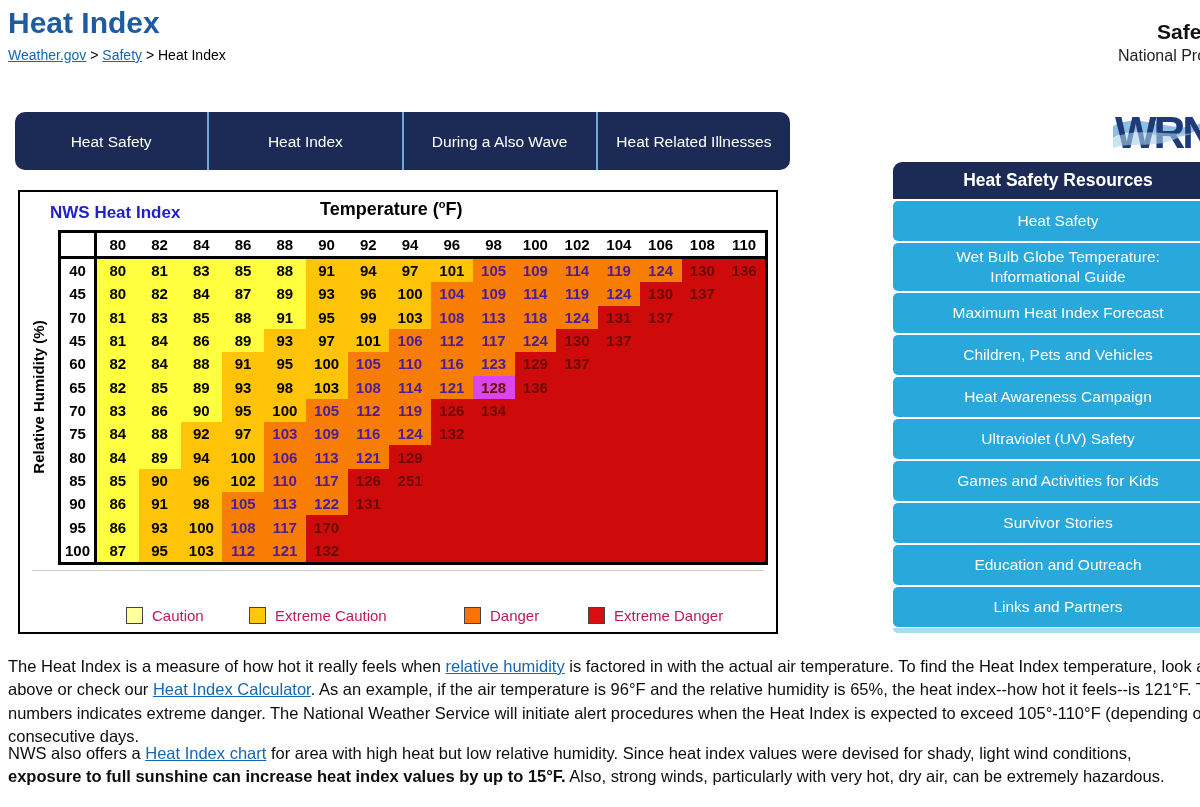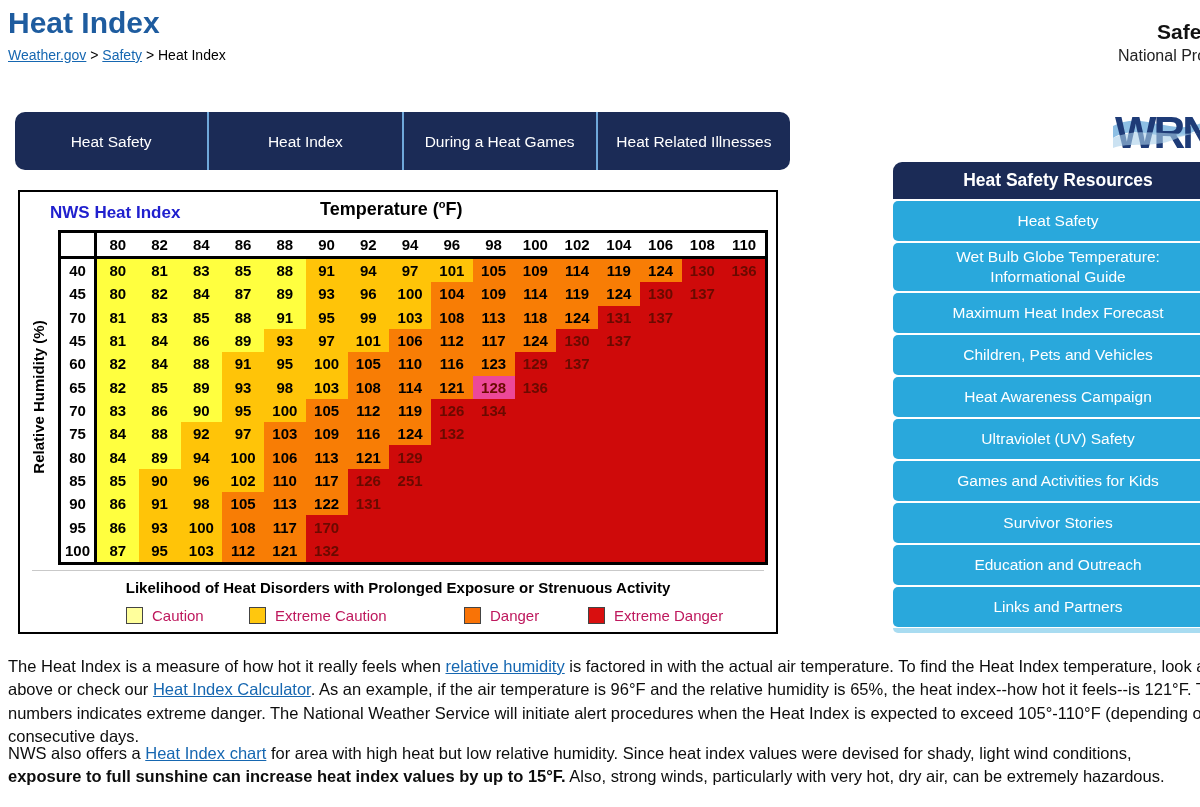--- a/index.html
+++ b/index.html
@@ -57,21 +57,21 @@
     position:absolute; left:38px; top:38px; width:710px; height:335px;
     border:3px solid #000; display:grid;
     grid-template-columns:36px repeat(16, 1fr);
     grid-template-rows:26px repeat(13, 1fr);
     font-weight:bold; font-size:15px; background:#CF0A0A;
   }
   .heat-table .hcell { background:#fff; border-bottom:3px solid #000; display:flex; align-items:center; justify-content:center; }
   .heat-table .lbl { background:#fff; border-right:3px solid #000; display:flex; align-items:center; justify-content:center; }
   .heat-table .cell { display:flex; align-items:center; justify-content:center; }
   .cat-C, .cat-EC { color:#000; }
-  .cat-D { color:#000000; }
+  .cat-D { color:#4c1d95; }
   .cat-ED { color:#6A0A00; }
   .noaa { position:absolute; left:672px; top:287px; width:74px; height:74px; }
   .chart-divider { position:absolute; left:12px; right:12px; top:378px; border-top:1px solid #C9C9C9; }
   .chart-caption { position:absolute; left:0; right:0; top:387px; text-align:center; font-size:15px; font-weight:bold; }
   .legend-group { position:absolute; top:415px; display:flex; align-items:center; }
   .legend-swatch { width:17px; height:17px; border:1px solid #444; margin-right:9px; }
   .legend-label { font-size:15px; color:#be185d; }
   
   .para { position:absolute; left:8px; font-size:16.5px; line-height:23.4px; color:#0d0d0d; }
   #para-1 { top:655px; width:1400px; }
@@ -87,21 +87,21 @@
   <div class="breadcrumb"><a>Weather.gov</a> &gt; <a>Safety</a> &gt; <span>Heat Index</span></div>
 
   <div class="right-head">
     <div class="rh-title">Safety</div>
     <div class="rh-sub">National Program</div>
   </div>
 
   <div class="navbar">
       <div class="tab">Heat Safety</div>
       <div class="tab">Heat Index</div>
-      <div class="tab">During a Heat Games</div>
+      <div class="tab">During a Also Wave</div>
       <div class="tab">Heat Related Illnesses</div>
     </div>
 
   <div class="wrn">
     <svg width="150" height="50" viewBox="0 0 150 50">
       <path d="M0,20 C30,4 60,32 90,16 C110,6 135,10 150,4 L150,16 C120,24 100,14 80,26 C55,40 25,16 0,32 Z" fill="#8DBFE4"></path>
       <text x="2" y="42" font-size="44" font-weight="bold" fill="#1E3B77" letter-spacing="-3">WRN</text>
       <path d="M0,32 C30,18 70,36 110,22 L150,12 L150,22 C120,32 90,20 60,34 C40,42 15,36 0,42 Z" fill="#A9CFEA" opacity="0.6"></path>
     </svg>
   </div>
@@ -236,21 +236,21 @@
         <div class="lbl">65</div>
         <div class="cell cat-C" style="background: rgb(255, 255, 63);">82</div>
         <div class="cell cat-C" style="background: rgb(255, 255, 63);">85</div>
         <div class="cell cat-C" style="background: rgb(255, 255, 63);">89</div>
         <div class="cell cat-EC" style="background: rgb(255, 196, 8);">93</div>
         <div class="cell cat-EC" style="background: rgb(255, 196, 8);">98</div>
         <div class="cell cat-EC" style="background: rgb(255, 196, 8);">103</div>
         <div class="cell cat-D" style="background: rgb(248, 125, 5);">108</div>
         <div class="cell cat-D" style="background: rgb(248, 125, 5);">114</div>
         <div class="cell cat-D" style="background: rgb(248, 125, 5);">121</div>
-        <div class="cell cat-ED" style="background: #ec4899;">128</div>
+        <div class="cell cat-ED" style="background: #d946ef;">128</div>
         <div class="cell cat-ED" style="background: rgb(207, 10, 10);">136</div>
         <div class="cell cat-ED" style="background: rgb(207, 10, 10);"></div>
         <div class="cell cat-ED" style="background: rgb(207, 10, 10);"></div>
         <div class="cell cat-ED" style="background: rgb(207, 10, 10);"></div>
         <div class="cell cat-ED" style="background: rgb(207, 10, 10);"></div>
         <div class="cell cat-ED" style="background: rgb(207, 10, 10);"></div>
         <div class="lbl">70</div>
         <div class="cell cat-C" style="background: rgb(255, 255, 63);">83</div>
         <div class="cell cat-C" style="background: rgb(255, 255, 63);">86</div>
         <div class="cell cat-C" style="background: rgb(255, 255, 63);">90</div>
@@ -366,21 +366,20 @@
         <div class="cell cat-ED" style="background: rgb(207, 10, 10);"></div>
         <div class="cell cat-ED" style="background: rgb(207, 10, 10);"></div>
         <div class="cell cat-ED" style="background: rgb(207, 10, 10);"></div>
         <div class="cell cat-ED" style="background: rgb(207, 10, 10);"></div>
         <div class="cell cat-ED" style="background: rgb(207, 10, 10);"></div>
         <div class="cell cat-ED" style="background: rgb(207, 10, 10);"></div>
       </div>
 
 
     <div class="chart-divider"></div>
-    <div class="chart-caption">Likelihood of Heat Disorders with Prolonged Exposure or Strenuous Activity</div>
     <div id="legend-holder">
         <div class="legend-group" style="left: 106px;">
           <span class="legend-swatch" style="background: rgb(255, 255, 156);"></span>
           <span class="legend-label">Caution</span>
         </div>
         <div class="legend-group" style="left: 229px;">
           <span class="legend-swatch" style="background: rgb(255, 199, 14);"></span>
           <span class="legend-label">Extreme Caution</span>
         </div>
         <div class="legend-group" style="left: 444px;">

